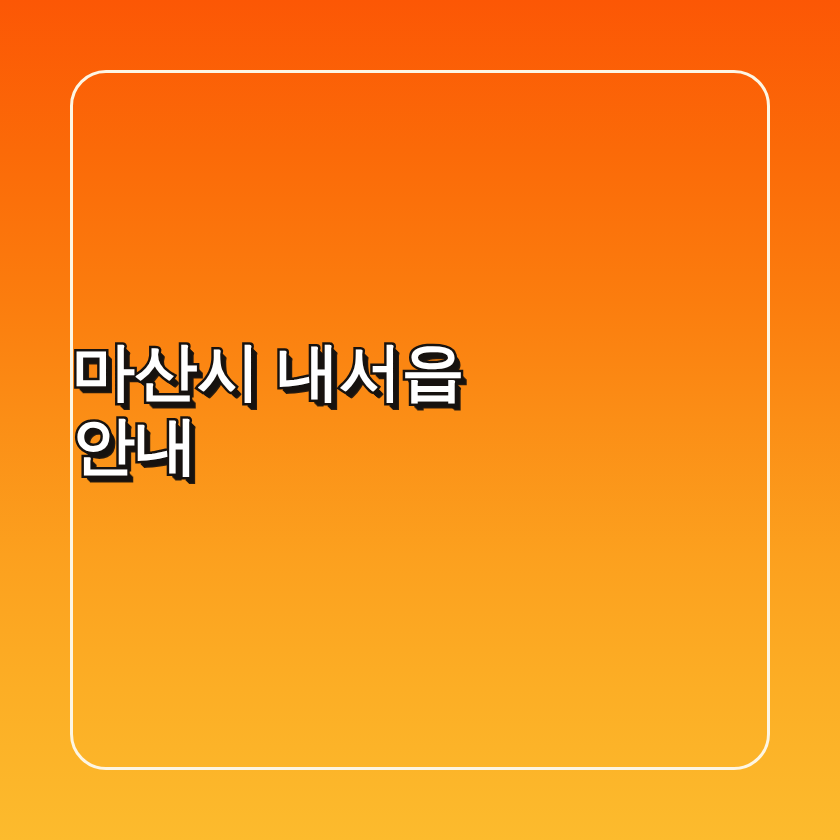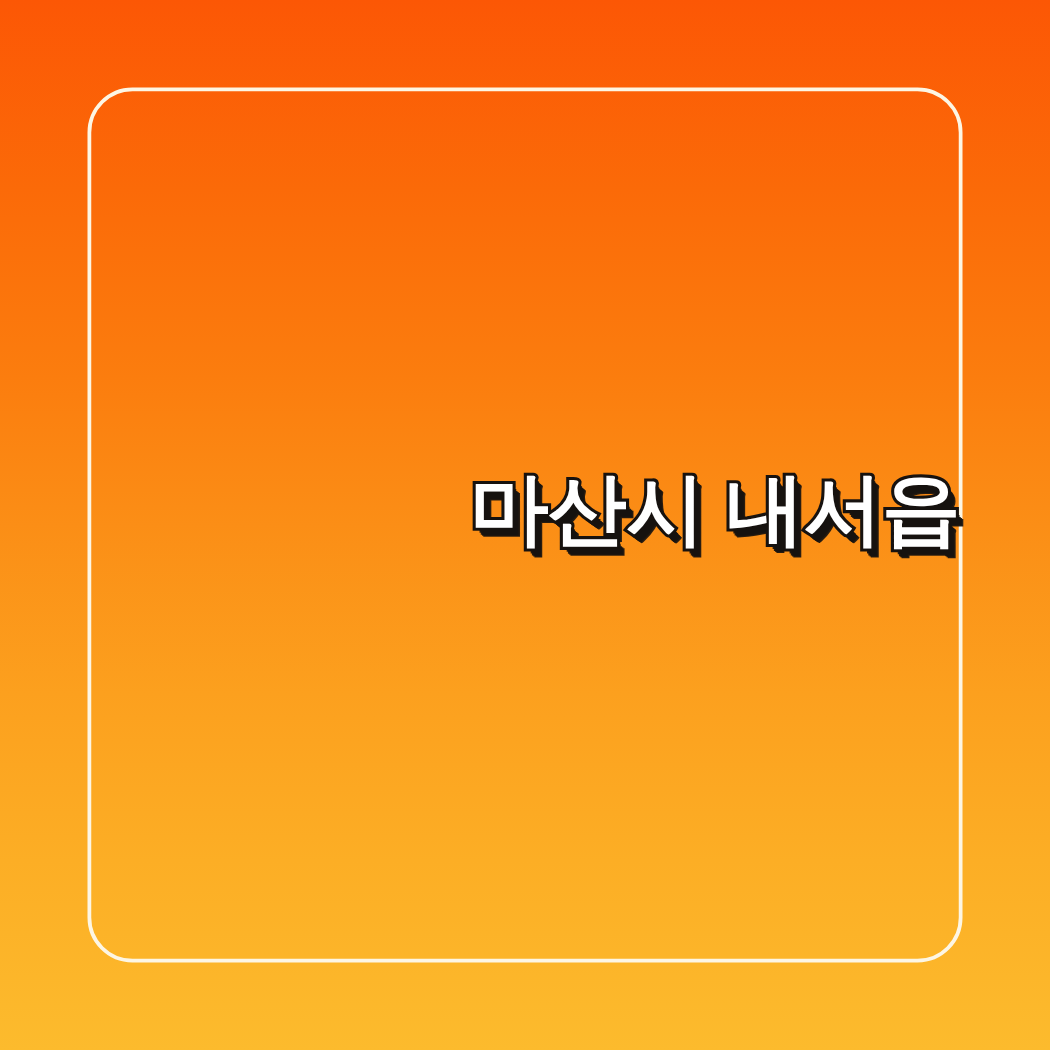--- a/index.html
+++ b/index.html
@@ -53,21 +53,21 @@
     align-items: center;
     justify-content: center;
     padding: 0 72px;
     box-sizing: border-box;
   }
 
   #headline-text {
     position: relative;
     top: -12px;
     width: 100%;
-    text-align: right;
+    text-align: left;
     font-size: 63px;
     line-height: 1.18;
     font-weight: 700;
     letter-spacing: -0.5px;
     color: #ffffff;
     word-break: keep-all;
     
     -webkit-text-stroke: 5px #17120f;
     paint-order: stroke fill;
     text-shadow:
@@ -85,16 +85,17 @@
 </head>
 <body>
 
 <div id="thumbnail-card">
 
   <div id="frame-border"></div>
 
   <div id="headline-block">
     <h1 id="headline-text">
       <span class="headline-line">마산시 내서읍</span>
+      <span class="headline-line">안내</span>
     </h1>
   </div>
 
 </div>
 
 </body></html>

